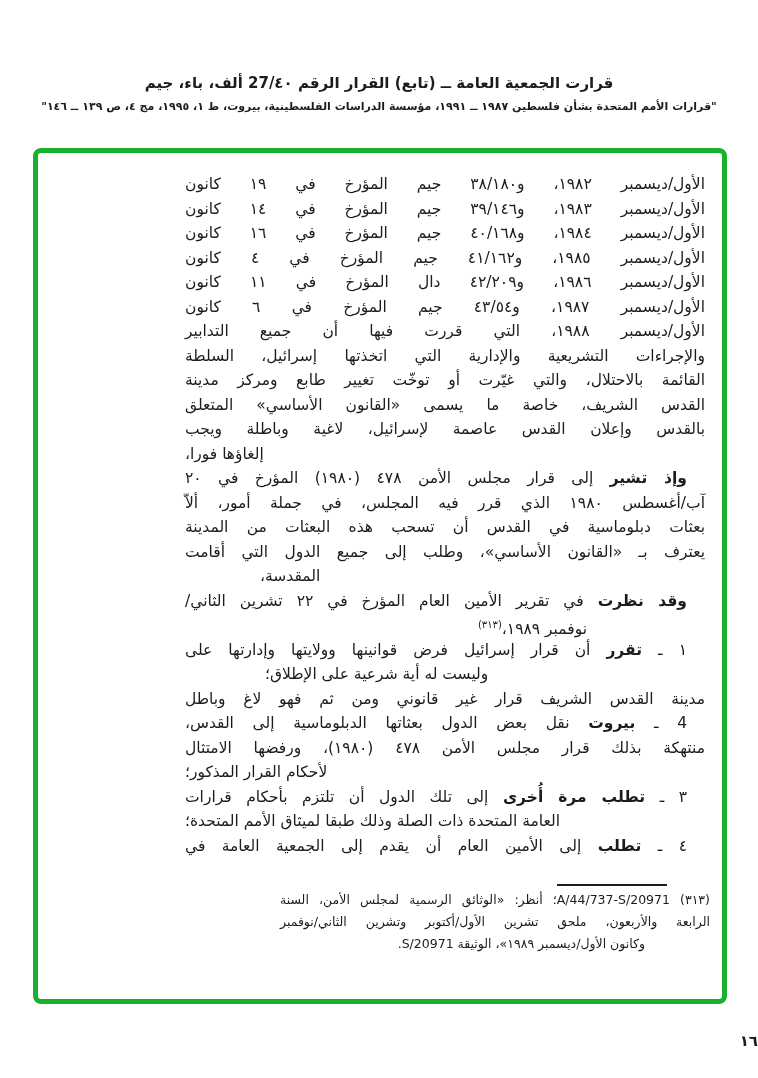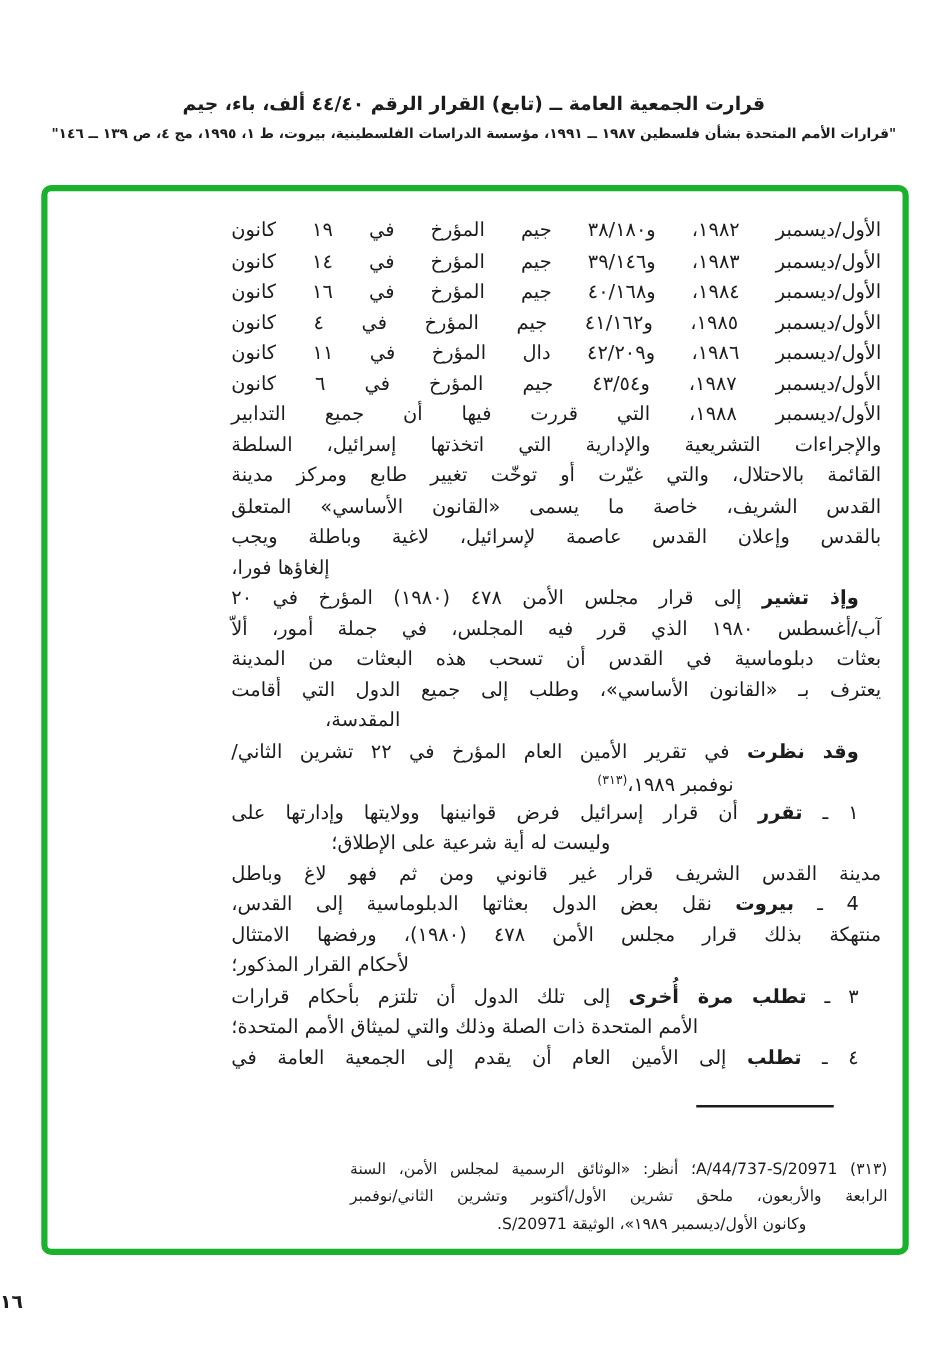--- a/index.html
+++ b/index.html
@@ -15,34 +15,34 @@
   .ln{height:24.5px;text-align:justify;text-align-last:justify;overflow:visible;white-space:nowrap;}
   .ind{padding-right:18px;}
   .last{text-align:center;text-align-last:left;}
   .ofs75{padding-left:75px;}
   .ofs80{padding-left:80px;}
   .right{text-align:left;text-align-last:right;}
   .ind118{padding-right:118px;}
   .bd{font-weight:bold;}
   .sup{font-size:10px;vertical-align:6px;}
   .fnrule{position:absolute;left:557px;top:884px;width:110px;height:2px;background:#1c1c1c;}
-  .footnote{position:absolute;left:280px;top:924px;width:430px;direction:rtl;
+  .footnote{position:absolute;left:280px;top:889px;width:430px;direction:rtl;
             font-size:12.5px;line-height:21.8px;}
   .fn-ln{text-align:justify;text-align-last:justify;height:21.8px;}
   .fn-ln.fn-last{text-align:right;text-align-last:right;padding-right:65px;}
-  .pagenum{position:absolute;top:1032px;left:0;width:758px;text-align:left;
+  .pagenum{position:absolute;top:1032px;left:0;width:758px;text-align:right;
            font-size:15px;font-weight:bold;}
 </style>
 </head>
 <body>
 
 <div class="page">
 
   <div class="header">
-    <div class="h1">قرارت الجمعية العامة ــ (تابع) القرار الرقم ٤٤/٤٠ ألف، باء، جيم</div>
+    <div class="h1">قرارت الجمعية العامة ــ (تابع) القرار الرقم 27/٤٠ ألف، باء، جيم</div>
     <div class="h2">"قرارات الأمم المتحدة بشأن فلسطين ١٩٨٧ ــ ١٩٩١، مؤسسة الدراسات الفلسطينية، بيروت، ط ١، ١٩٩٥، مج ٤، ص ١٣٩ ــ ١٤٦"</div>
   </div>
 
   <div class="greenbox"></div>
 
   <div class="textcol">
     <div class="ln"><span>الأول/ديسمبر ١٩٨٢، و٣٨/١٨٠ جيم المؤرخ في ١٩ كانون</span></div>
     <div class="ln"><span>الأول/ديسمبر ١٩٨٣، و٣٩/١٤٦ جيم المؤرخ في ١٤ كانون</span></div>
     <div class="ln"><span>الأول/ديسمبر ١٩٨٤، و٤٠/١٦٨ جيم المؤرخ في ١٦ كانون</span></div>
     <div class="ln"><span>الأول/ديسمبر ١٩٨٥، و٤١/١٦٢ جيم المؤرخ في ٤ كانون</span></div>
@@ -61,21 +61,21 @@
     <div class="ln last ofs75"><span>المقدسة،</span></div>
     <div class="ln ind"><span class="bd">وقد نظرت</span><span> في تقرير الأمين العام المؤرخ في ٢٢ تشرين الثاني/</span></div>
     <div class="ln right ind118"><span>نوفمبر ١٩٨٩،</span><span class="sup">(٣١٣)</span></div>
     <div class="ln ind"><span>١ ـ </span><span class="bd">تقرر</span><span> أن قرار إسرائيل فرض قوانينها وولايتها وإدارتها على</span></div>
     <div class="ln last ofs80"><span>وليست له أية شرعية على الإطلاق؛</span></div>
     <div class="ln"><span>مدينة القدس الشريف قرار غير قانوني ومن ثم فهو لاغ وباطل</span></div>
     <div class="ln ind"><span>4 ـ </span><span class="bd">بيروت</span><span> نقل بعض الدول بعثاتها الدبلوماسية إلى القدس،</span></div>
     <div class="ln"><span>منتهكة بذلك قرار مجلس الأمن ٤٧٨ (١٩٨٠)، ورفضها الامتثال</span></div>
     <div class="ln last"><span>لأحكام القرار المذكور؛</span></div>
     <div class="ln ind"><span>٣ ـ </span><span class="bd">تطلب مرة أُخرى</span><span> إلى تلك الدول أن تلتزم بأحكام قرارات</span></div>
-    <div class="ln last"><span>الأمم المتحدة ذات الصلة وذلك والتي لميثاق الأمم المتحدة؛</span></div>
+    <div class="ln last"><span>العامة المتحدة ذات الصلة وذلك طبقا لميثاق الأمم المتحدة؛</span></div>
     <div class="ln ind"><span>٤ ـ </span><span class="bd">تطلب</span><span> إلى الأمين العام أن يقدم إلى الجمعية العامة في</span></div>
   </div>
 
   <div class="fnrule"></div>
 
   <div class="footnote">
     <div class="fn-ln">(٣١٣) A/44/737-S/20971؛ أنظر: «الوثائق الرسمية لمجلس الأمن، السنة</div>
     <div class="fn-ln">الرابعة والأربعون، ملحق تشرين الأول/أكتوبر وتشرين الثاني/نوفمبر</div>
     <div class="fn-ln fn-last">وكانون الأول/ديسمبر ١٩٨٩»، الوثيقة S/20971.</div>
   </div>

